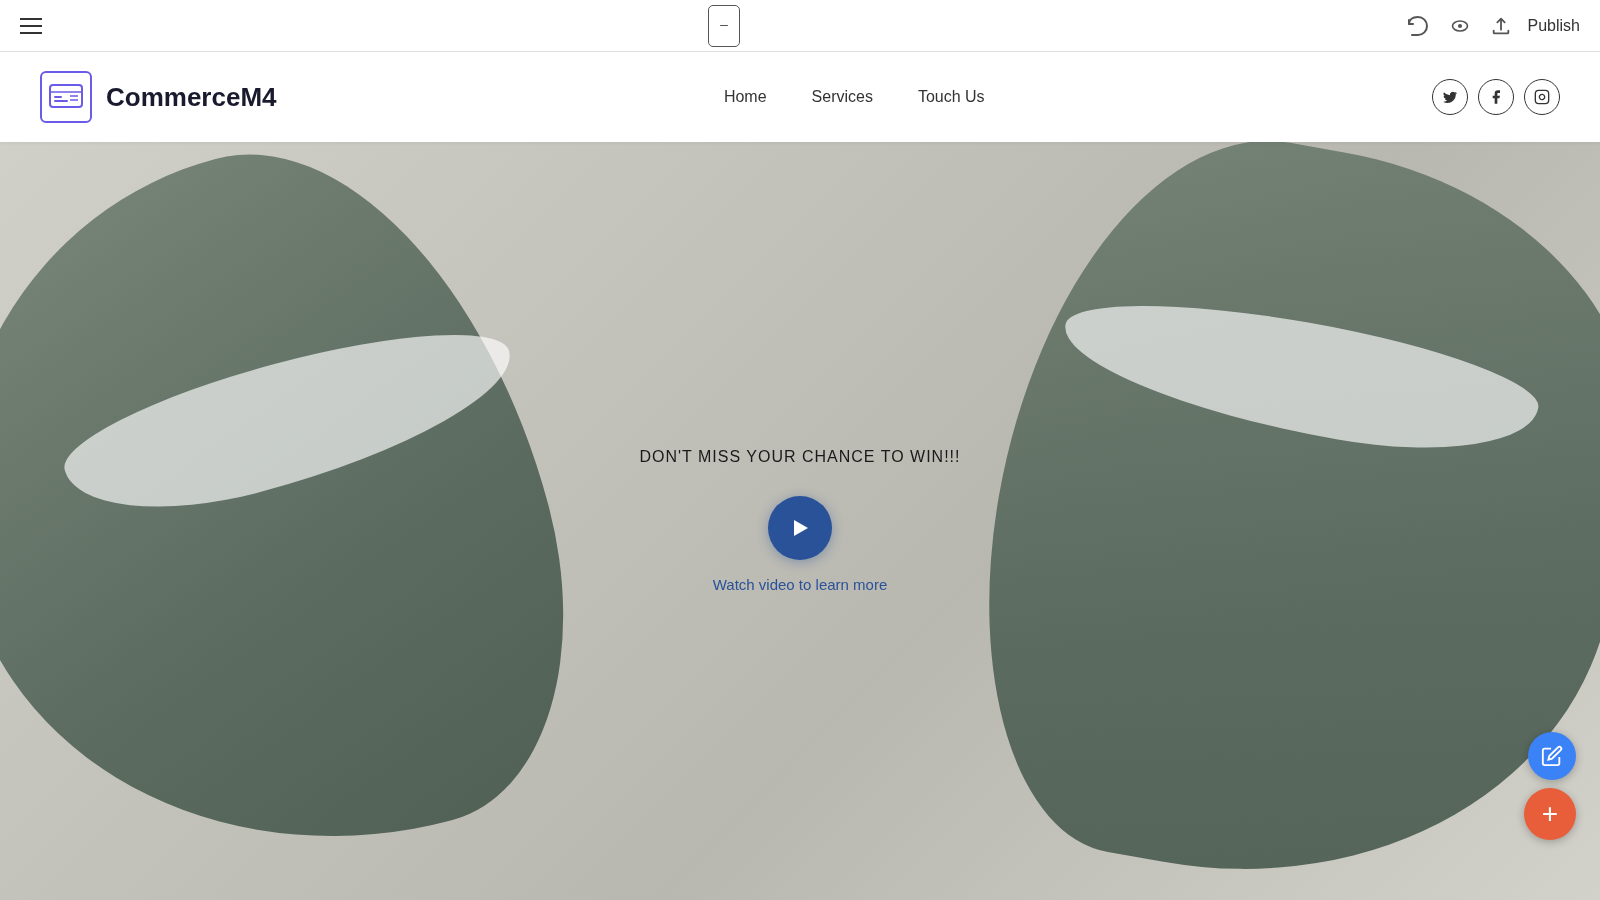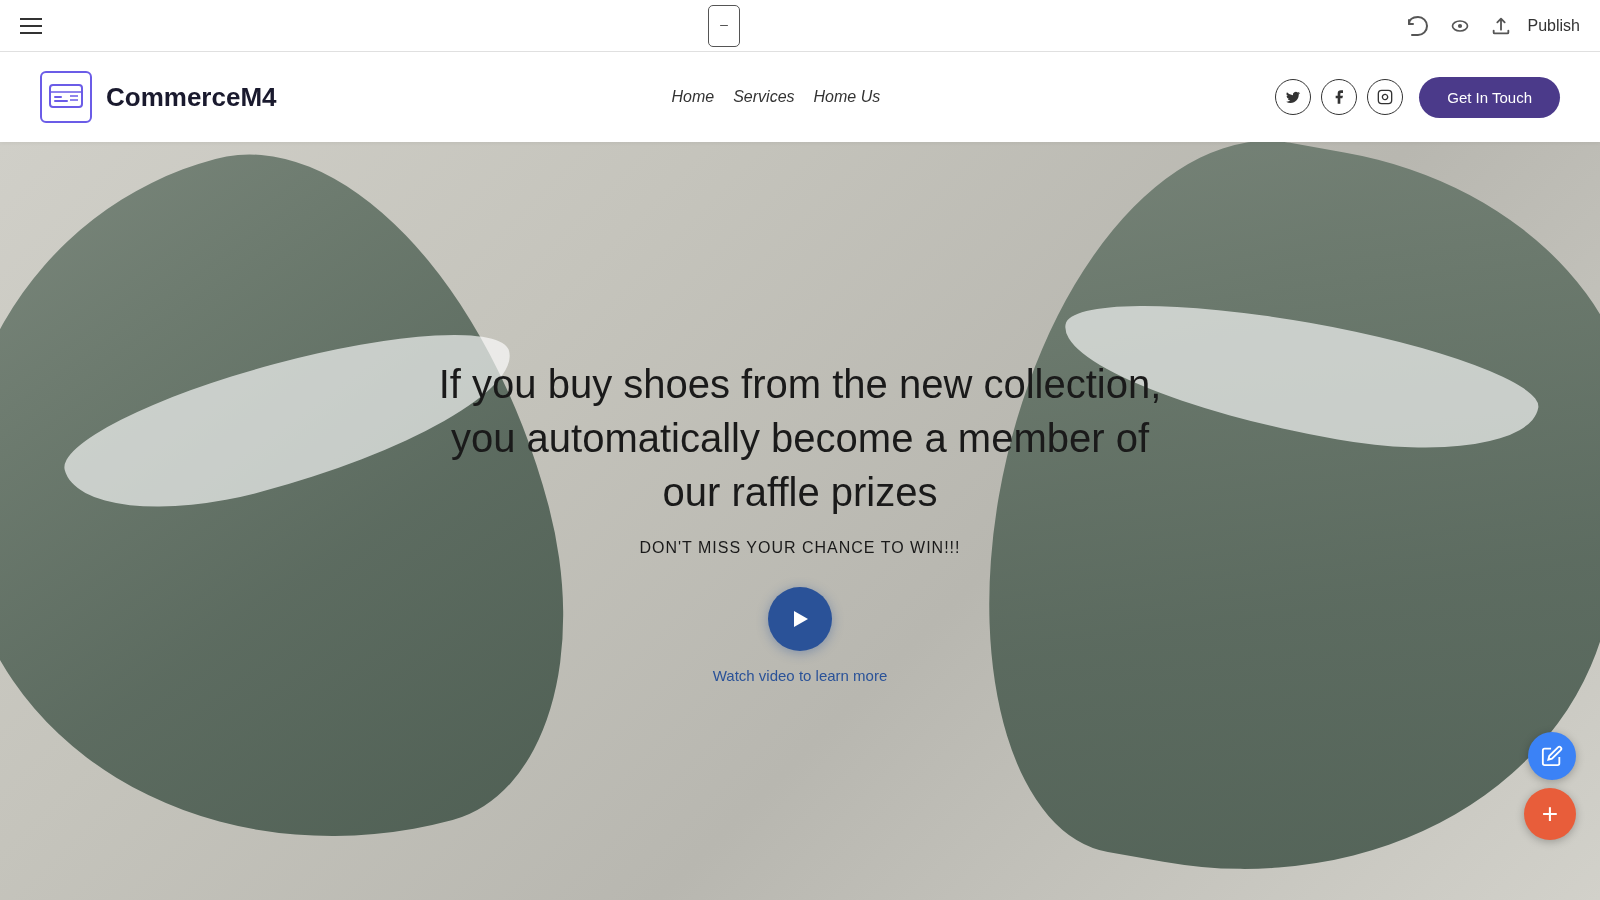--- a/index.html
+++ b/index.html
@@ -73,21 +73,21 @@
       width: 52px; height: 52px;
       border: 2px solid #6b5ce7;
       border-radius: 6px;
       display: flex; align-items: center; justify-content: center;
     }
     .logo-icon svg { width: 36px; height: 36px; }
     .logo-text {
       font-size: 26px; font-weight: 600; color: #1a1a2e;
     }
     .site-nav {
-      display: flex; align-items: center; gap: 19px; font-style: italic;
+      display: flex; align-items: center; gap: 45px;
     }
     .nav-link {
       font-size: 16px; color: #333; text-decoration: none; cursor: pointer;
     }
     .social-icons {
       display: flex; align-items: center; gap: 10px;
     }
     .social-circle {
       width: 36px; height: 36px; border-radius: 50%;
       border: 1.5px solid #333;
@@ -280,21 +280,21 @@
         <line x1="22" y1="17" x2="30" y2="17" stroke="#6b5ce7" stroke-width="1.5"></line>
         <line x1="22" y1="21" x2="30" y2="21" stroke="#6b5ce7" stroke-width="1.5"></line>
       </svg>
     </div>
     <span class="logo-text">CommerceM4</span>
   </div>
 
   <div class="site-nav">
     <a class="nav-link">Home</a>
     <a class="nav-link">Services</a>
-    <a class="nav-link">Home Us</a>
+    <a class="nav-link">Touch Us</a>
   </div>
 
   <div style="display:flex;align-items:center;gap:16px;">
     <div class="social-icons">
 
       <div class="social-circle">
         <svg viewBox="0 0 24 24" width="16" height="16" fill="#333">
           <path d="M22.46 5.94a8.7 8.7 0 0 1-2.5.68 4.36 4.36 0 0 0 1.91-2.4 8.72 8.72 0 0 1-2.77 1.06A4.35 4.35 0 0 0 11.9 9.4a12.34 12.34 0 0 1-8.96-4.54 4.36 4.36 0 0 0 1.35 5.81A4.32 4.32 0 0 1 2.3 10v.06a4.36 4.36 0 0 0 3.49 4.27 4.37 4.37 0 0 1-1.96.07 4.36 4.36 0 0 0 4.07 3.02A8.74 8.74 0 0 1 1.64 19.1 12.32 12.32 0 0 0 8.29 21c7.95 0 12.3-6.59 12.3-12.3 0-.19 0-.37-.01-.56a8.8 8.8 0 0 0 2.16-2.24l-.28.04z"></path>
         </svg>
       </div>
@@ -306,34 +306,32 @@
       </div>
 
       <div class="social-circle">
         <svg viewBox="0 0 24 24" width="16" height="16" fill="none" stroke="#333" stroke-width="2">
           <rect x="2" y="2" width="20" height="20" rx="5" ry="5"></rect>
           <path d="M16 11.37A4 4 0 1 1 12.63 8 4 4 0 0 1 16 11.37z"></path>
           <line x1="17.5" y1="6.5" x2="17.51" y2="6.5"></line>
         </svg>
       </div>
     </div>
-    <button class="get-in-touch-btn">Get In Touch</button>
   </div>
 </div>
 
 <div class="hero">
   <div class="hero-bg"></div>
 
   <div class="shoe-left"></div>
   <div class="shoe-right"></div>
   <div class="shoe-left-white"></div>
   <div class="shoe-right-white"></div>
 
   <div class="hero-content">
-    <p class="hero-headline">If you buy shoes from the new collection, you automatically become a member of our raffle prizes</p>
     <p class="hero-subtext">DON'T MISS YOUR CHANCE TO WIN!!!</p>
     <button class="play-btn">
       <svg viewBox="0 0 24 24" width="24" height="24" fill="white">
         <polygon points="6,4 20,12 6,20"></polygon>
       </svg>
     </button>
     <div>
       <a class="watch-link">Watch video to learn more</a>
     </div>
   </div>

